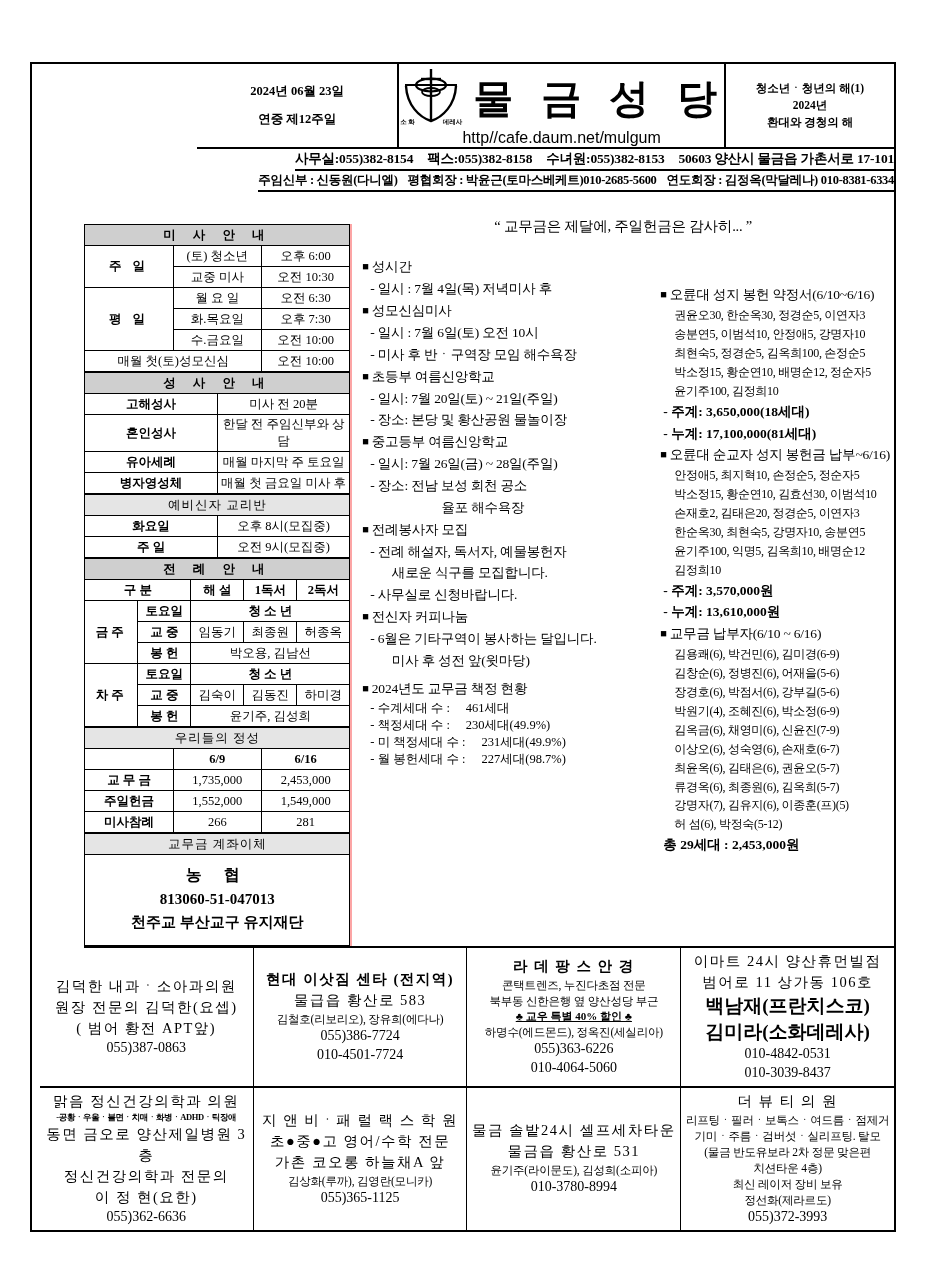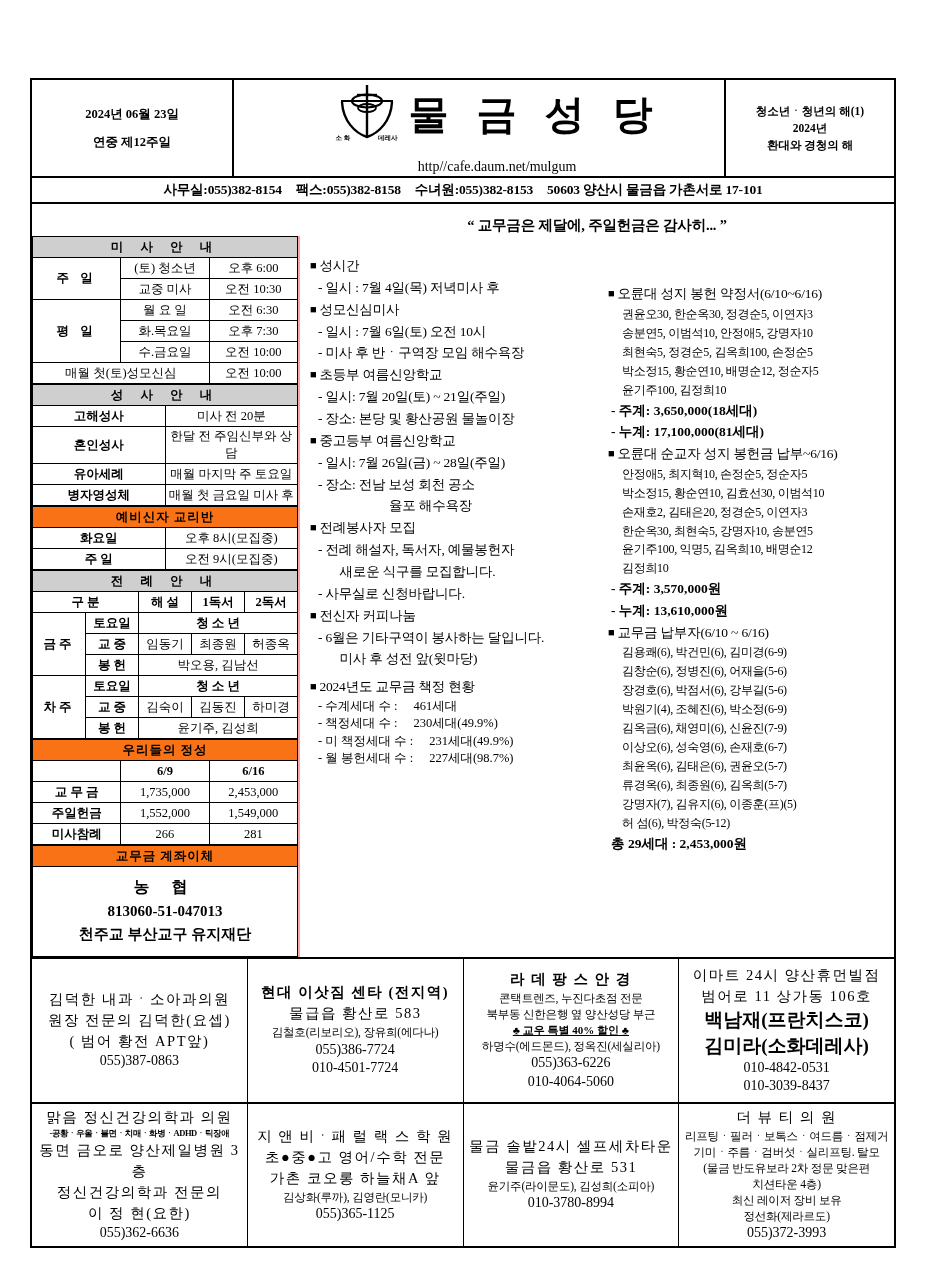--- a/index.html
+++ b/index.html
@@ -1,56 +1,56 @@
 <!DOCTYPE html>
 <html><head>
 <meta charset="utf-8">
 <style>
   html,body{margin:0;padding:0;background:#c9c9c9;}
   body{font-family:"Liberation Serif","DejaVu Serif",serif;}
   .page{width:925px;height:1280px;background:#fff;position:relative;overflow:hidden;box-sizing:border-box;}
-  .sheet{position:absolute;left:30px;top:78px;width:866px;height:1170px;border:2px solid #000;box-sizing:border-box;display:flex;flex-direction:column;}
+  .sheet{position:absolute;left:30px;top:62px;width:866px;height:1170px;border:2px solid #000;box-sizing:border-box;display:flex;flex-direction:column;align-items:flex-end;}
 
   
   .masthead{display:flex;border-bottom:2px solid #000;height:96px;}
   .mh-left{width:200px;border-right:2px solid #000;display:flex;flex-direction:column;align-items:center;justify-content:center;gap:11px;font-weight:bold;font-size:12.5px;}
-  .mh-mid{flex:1;position:relative;display:flex;flex-direction:column;align-items:center;justify-content:flex-start;padding-left:36px;}
+  .mh-mid{flex:1;position:relative;display:flex;flex-direction:column;align-items:center;justify-content:flex-start;}
   .mh-logo-row{display:flex;align-items:center;justify-content:center;gap:10px;margin-top:3px;}
   .logo-wrap{position:relative;width:64px;height:62px;}
   .logo-wrap svg{display:block;}
   .logo-cap{position:absolute;bottom:2px;left:0;width:100%;display:flex;justify-content:space-between;font-size:6.5px;font-weight:bold;padding:0 1px;box-sizing:border-box;}
   .church-name{font-size:40px;font-weight:bold;letter-spacing:7px;line-height:1;font-family:"DejaVu Sans","Liberation Sans",sans-serif;}
-  .mh-url{font-size:14px;margin-top:14px;font-family:Liberation Serif, serif;}
+  .mh-url{font-size:16px;margin-top:0;font-family:Liberation Sans, sans-serif;}
   .mh-right{width:168px;border-left:2px solid #000;display:flex;flex-direction:column;align-items:center;justify-content:center;gap:2px;font-weight:bold;font-size:11.5px;}
 
   .contact-row{border-bottom:2px solid #000;height:24px;display:flex;align-items:center;justify-content:center;gap:14px;font-weight:bold;font-size:13.5px;letter-spacing:-0.2px;}
   .staff-row{border-bottom:2px solid #000;height:24px;display:flex;align-items:center;justify-content:center;gap:10px;font-weight:bold;font-size:12.5px;letter-spacing:-0.3px;}
 
   
   .body3{display:flex;flex:0 0 745px;border-bottom:2px solid #000;}
   .colL{width:268px;border-right:2px solid #fca5a5;box-sizing:border-box;margin-top:32px;}
   .colM{flex:1;box-sizing:border-box;padding:0;}
   .mid-wrap{display:flex;height:100%;}
   .mid-a{width:300px;padding:6px 6px 0 10px;box-sizing:border-box;}
   .mid-b{flex:1;padding:34px 4px 0 8px;box-sizing:border-box;}
 
   
   table.lt{width:100%;border-collapse:collapse;table-layout:fixed;}
   table.lt td{border:1px solid #000;font-size:12.5px;text-align:center;padding:1px 2px;height:21px;box-sizing:border-box;}
   td.hdr{background:#cfcfcf;font-weight:bold;font-size:17px;letter-spacing:7px;height:27px;border:1px solid #000;}
-  td.hdr2{background:#f97316;font-weight:bold;font-size:17px;letter-spacing:1px;height:27px;}
+  td.hdr2{background:#e5e5e5;font-weight:normal;font-size:17px;letter-spacing:1px;height:27px;}
   td.bold{font-weight:bold;}
   td.lab{font-weight:bold;font-size:13.5px;letter-spacing:4px;}
   td.lab2{font-weight:bold;font-size:13px;}
   td.vtop{font-weight:bold;font-size:13px;letter-spacing:3px;}
   .acct{text-align:center;padding:8px 0 10px;font-size:15px;font-weight:bold;line-height:1.55;border:1px solid #000;border-top:none;}
   .acct .b1{font-size:16px;letter-spacing:9px;}
 
   
-  .quote{text-align:center;font-weight:bold;font-size:14.5px;margin:12px 0 14px;letter-spacing:-0.2px;}
+  .quote{text-align:center;font-weight:normal;font-size:14.5px;margin:25px 0 14px;letter-spacing:-0.2px;}
   .bl{font-size:13.5px;line-height:1.62;margin:0;letter-spacing:-0.2px;}
   .bl .sq{font-size:11px;margin-right:3px;vertical-align:1px;}
   .ind1{padding-left:8px;}
   .ind2{padding-left:20px;}
   .ind3{padding-left:60px;}
   .namerow{padding-left:14px;font-size:12px;line-height:1.58;letter-spacing:-0.3px;}
   .sum{font-weight:bold;font-size:13.5px;padding-left:3px;line-height:1.6;}
   .stat{font-size:12.5px;line-height:1.38;}
   .stat .v{display:inline-block;padding-left:16px;}
 
@@ -105,20 +105,25 @@
       <div>환대와 경청의 해</div>
     </div>
   </div>
 
   <div class="contact-row">
     <span>사무실:055)382-8154</span>
     <span>팩스:055)382-8158</span>
     <span>수녀원:055)382-8153</span>
     <span>50603 양산시 물금읍 가촌서로 17-101</span>
   </div>
+  <div class="staff-row">
+    <span>주임신부 : 신동원(다니엘)</span>
+    <span>평협회장 : 박윤근(토마스베케트)010-2685-5600</span>
+    <span>연도회장 : 김정옥(막달레나) 010-8381-6334</span>
+  </div>
 
   <div class="body3">
 
     <div class="colL">
 
       <table class="lt">
         <tbody>
               <tr>
                 <td class="hdr" colspan="3">미 사 안 내</td>
               </tr>

